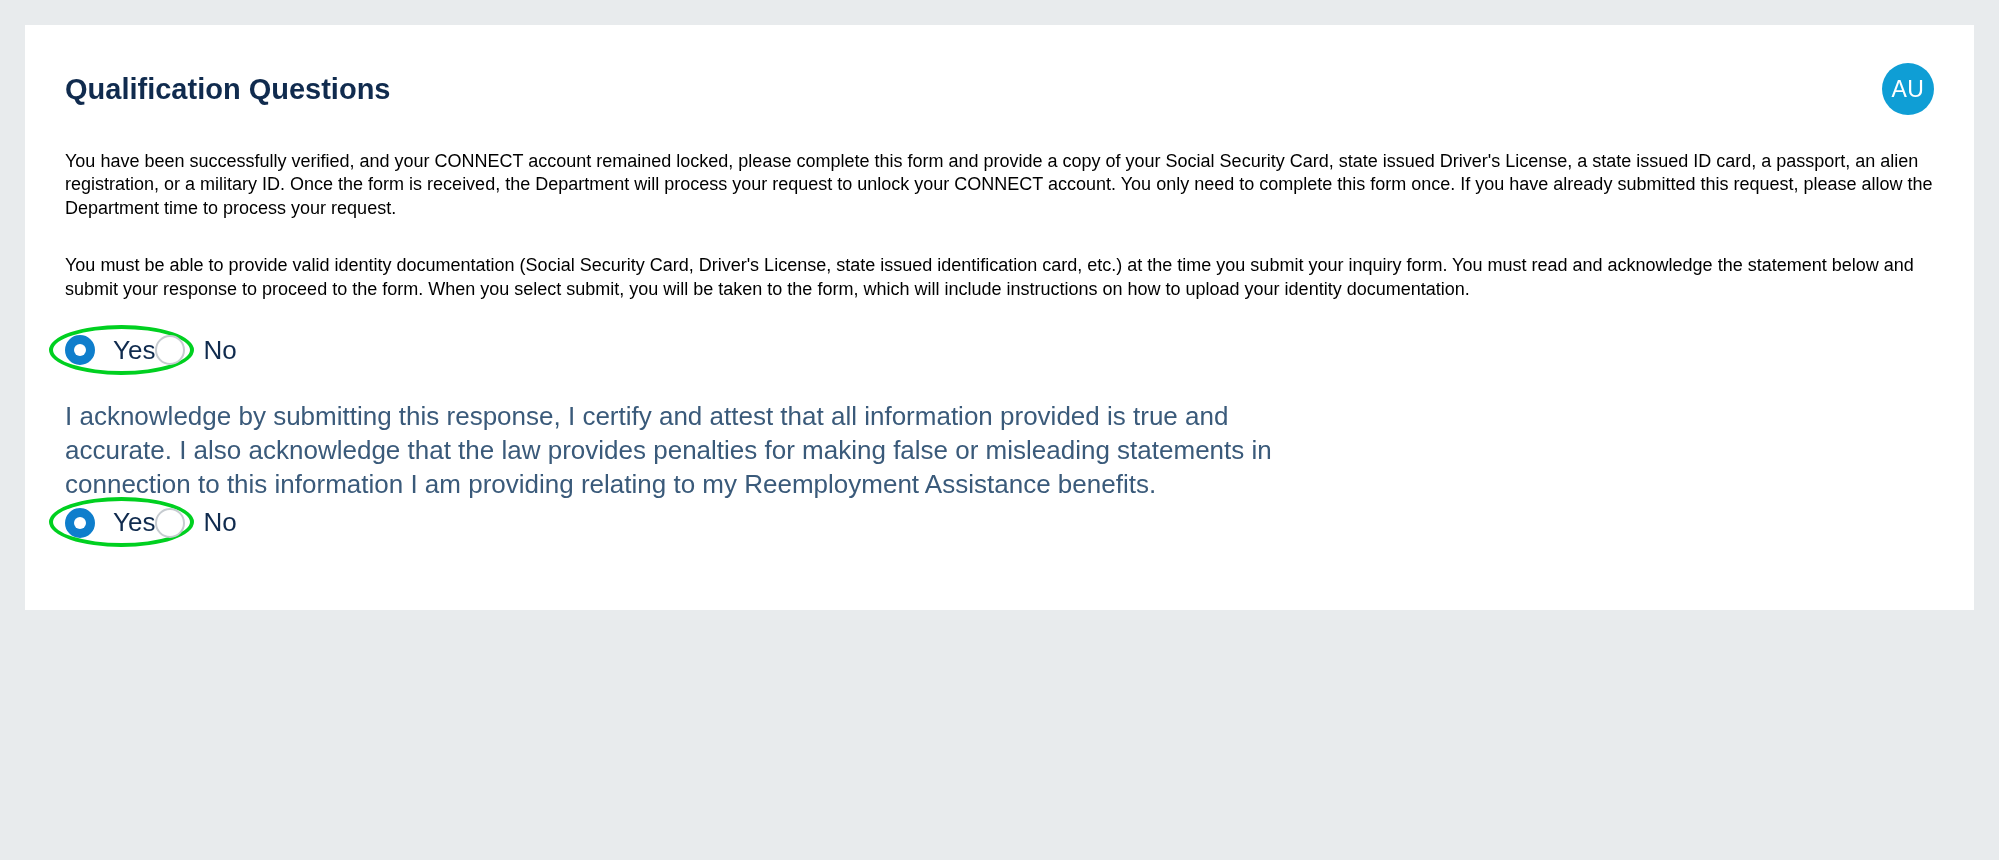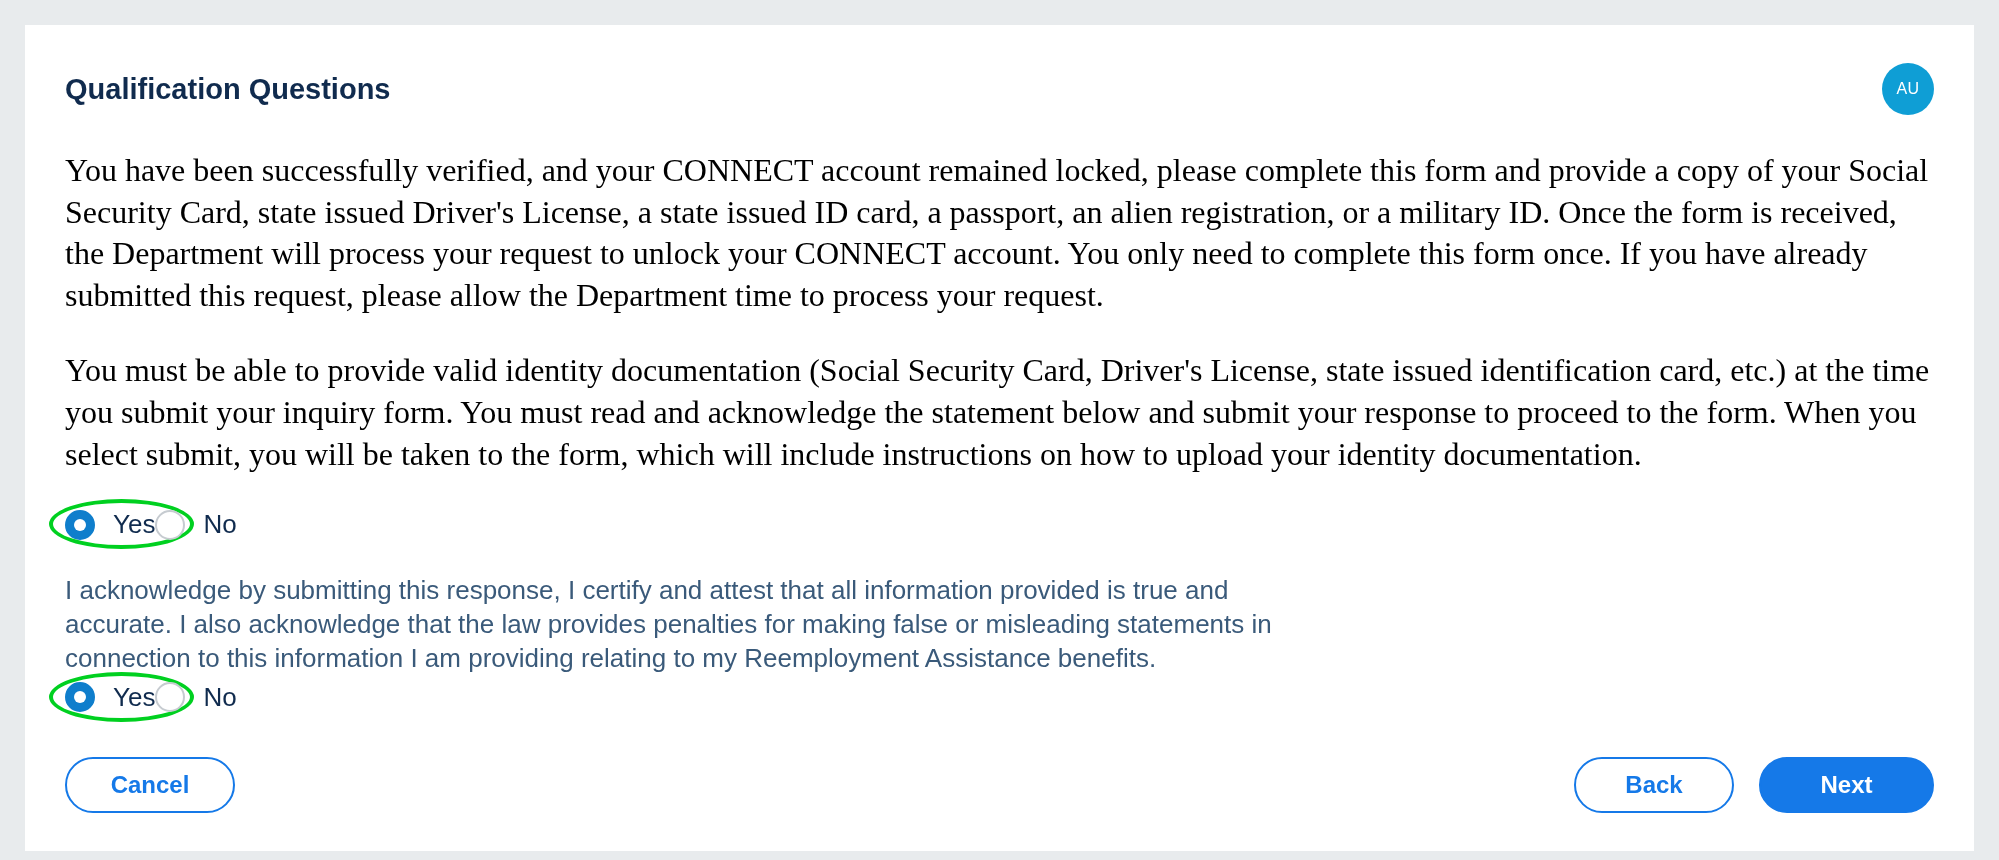--- a/index.html
+++ b/index.html
@@ -44,34 +44,33 @@
     font-size: 29px;
     font-weight: 700;
     margin: 0;
   }
   .avatar {
     width: 52px;
     height: 52px;
     border-radius: 50%;
     background: var(--avatar);
     color: #fff;
-    font-size: 16px;
+    font-size: 23px;
     font-weight: 500;
     display: flex;
     align-items: center;
     justify-content: center;
     letter-spacing: 0.5px;
   }
   .body-text {
     color: #000;
-    font-size: 32px;
+    font-size: 18px;
     line-height: 1.3;
     padding: 0 25px;
     margin: 0 0 34px 0;
-    font-family: Liberation Serif, serif;
   }
   .question {
     color: var(--question);
     font-size: 26px;
     line-height: 1.3;
     padding: 0 25px;
     margin: 0 0 6px 0;
     max-width: 1300px;
   }
   .radio-row {
@@ -189,22 +188,15 @@
             <span class="radio-inner-sel"></span>
           </span>
         <span class="radio-label">Yes</span>
       </div>
       <div class="radio-option">
         <span class="radio-outer"></span>
         <span class="radio-label">No</span>
       </div>
     </div>
 
-    <div class="footer-row">
-      <div class="btn btn-outline cancel-btn">Cancel</div>
-      <div class="footer-right">
-        <div class="btn btn-outline back-btn">Back</div>
-        <div class="btn btn-primary">Next</div>
-      </div>
-    </div>
 
   </div>
 </div>
 
 </body></html>

